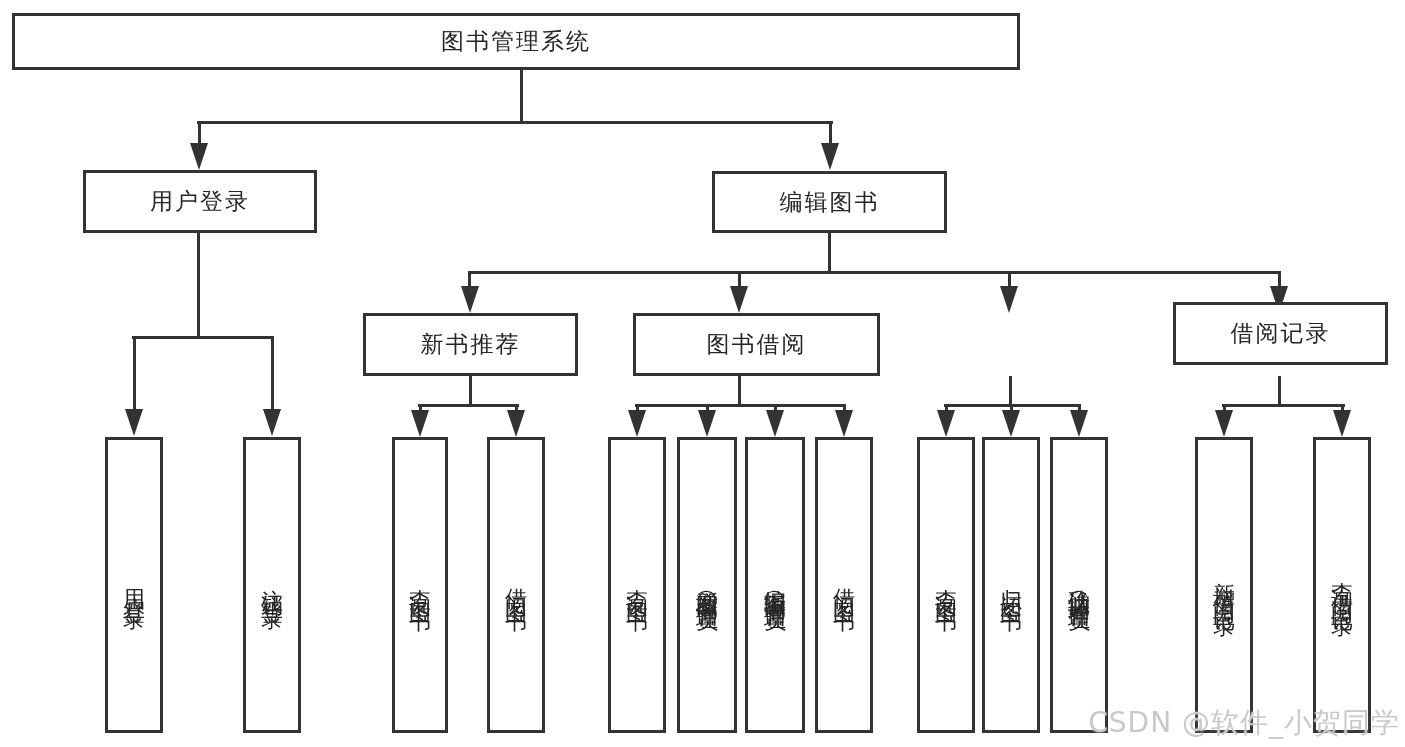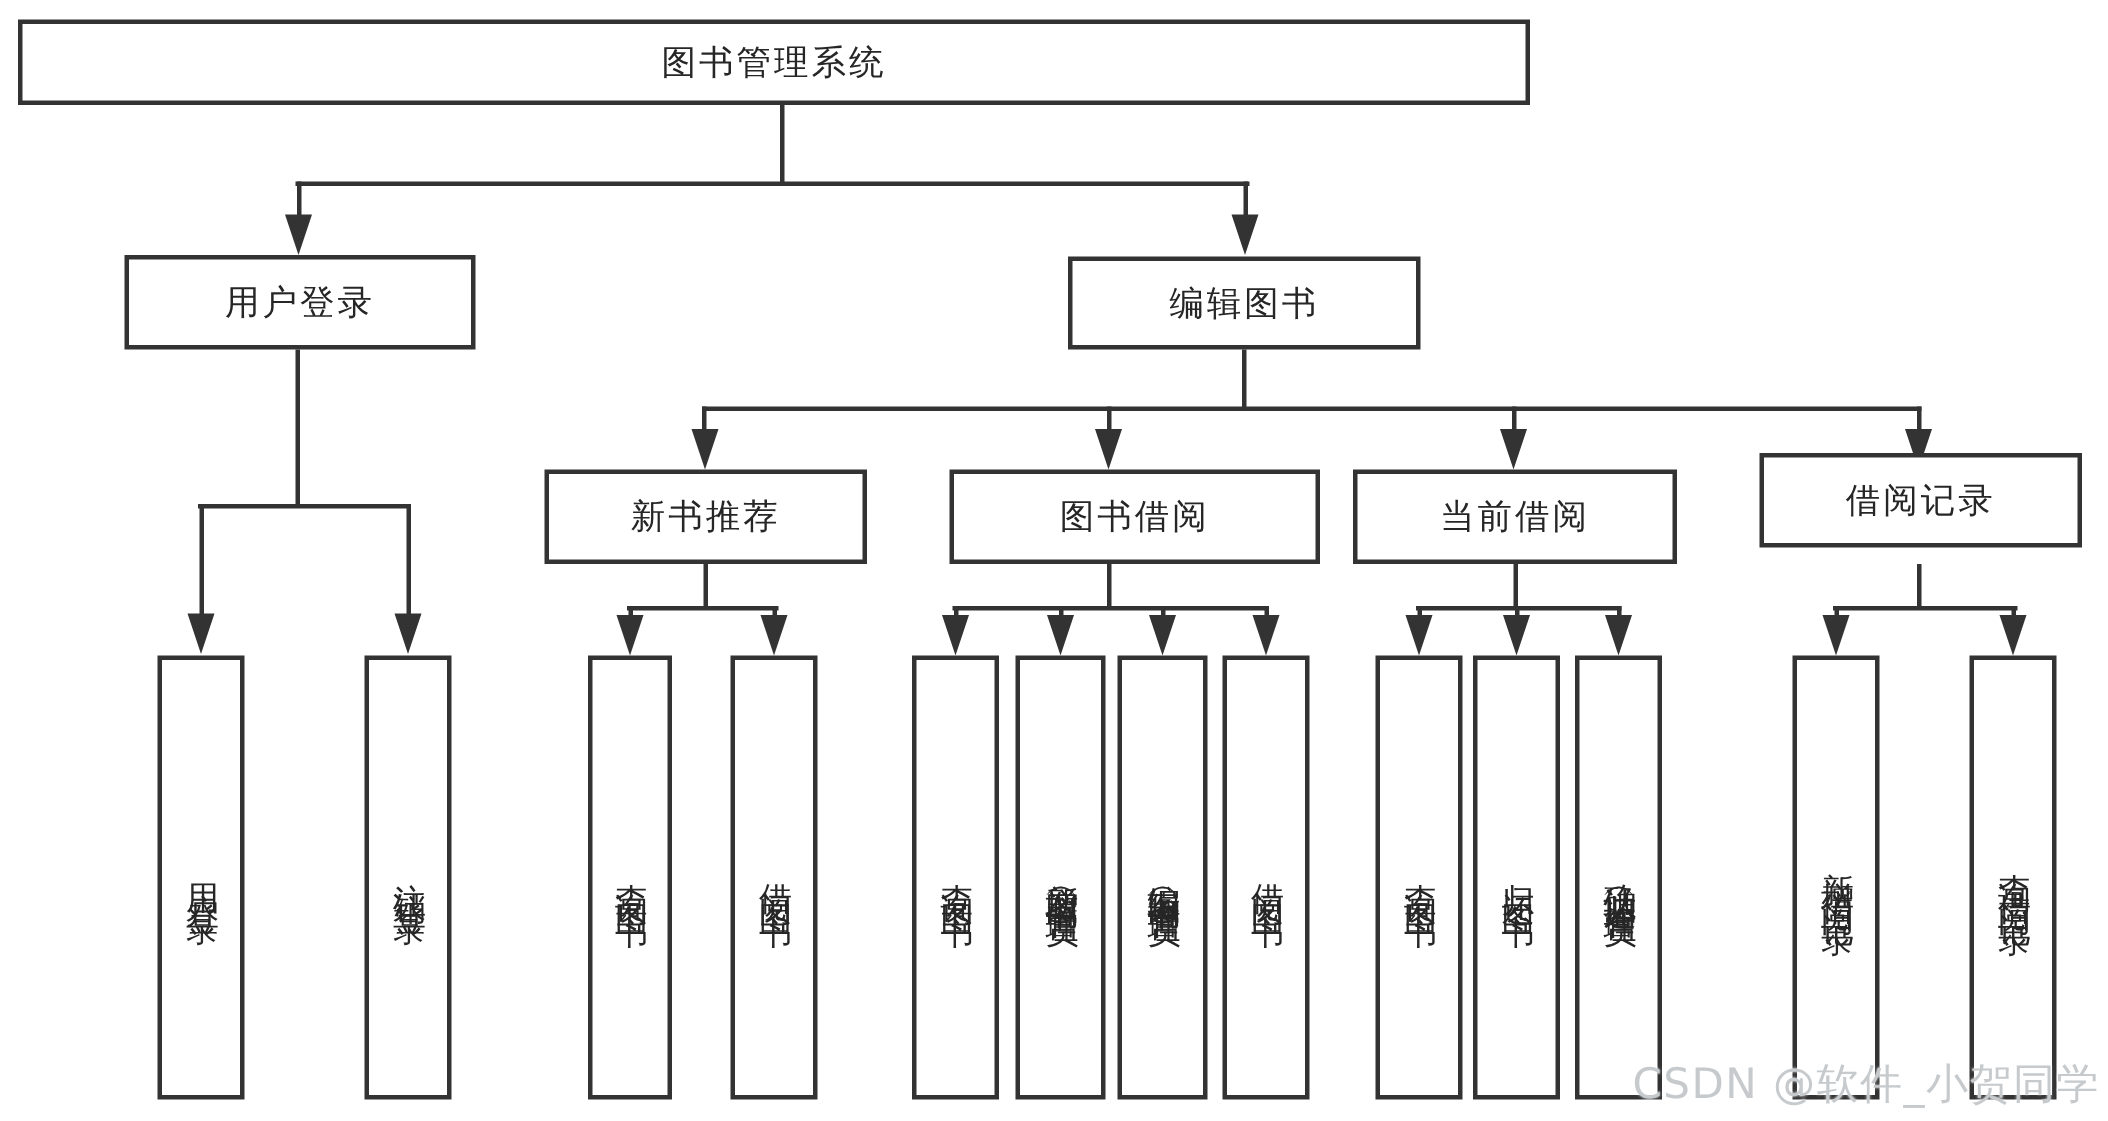--- a/index.html
+++ b/index.html
@@ -95,21 +95,20 @@
   <div class="arr" style="left:461px; top:286px;"></div>
   <div class="vl" style="left:738px; top:271px; height:18px;"></div>
   <div class="arr" style="left:730px; top:286px;"></div>
   <div class="vl" style="left:1008px; top:271px; height:18px;"></div>
   <div class="arr" style="left:1000px; top:286px;"></div>
   <div class="vl" style="left:1278px; top:271px; height:18px;"></div>
   <div class="arr" style="left:1270px; top:286px;"></div>
 
   <div class="node" style="left:363px; top:313px; width:215px; height:63px;">新书推荐</div>
   <div class="node" style="left:633px; top:313px; width:247px; height:63px;">图书借阅</div>
-  <div class="node" style="left:902px; top:313px; width:216px; height:63px;">当前借阅</div>
   <div class="node" style="left:1173px; top:302px; width:215px; height:63px;">借阅记录</div>
 
   <div class="vl" style="left:469px; top:376px; height:30px;"></div>
   <div class="hl" style="left:418px; top:404px; width:101px;"></div>
   <div class="vl" style="left:419px; top:404px; height:8px;"></div>
   <div class="arr" style="left:411px; top:410px;"></div>
   <div class="vl" style="left:515px; top:404px; height:8px;"></div>
   <div class="arr" style="left:507px; top:410px;"></div>
 
   <div class="vl" style="left:738px; top:376px; height:30px;"></div>

